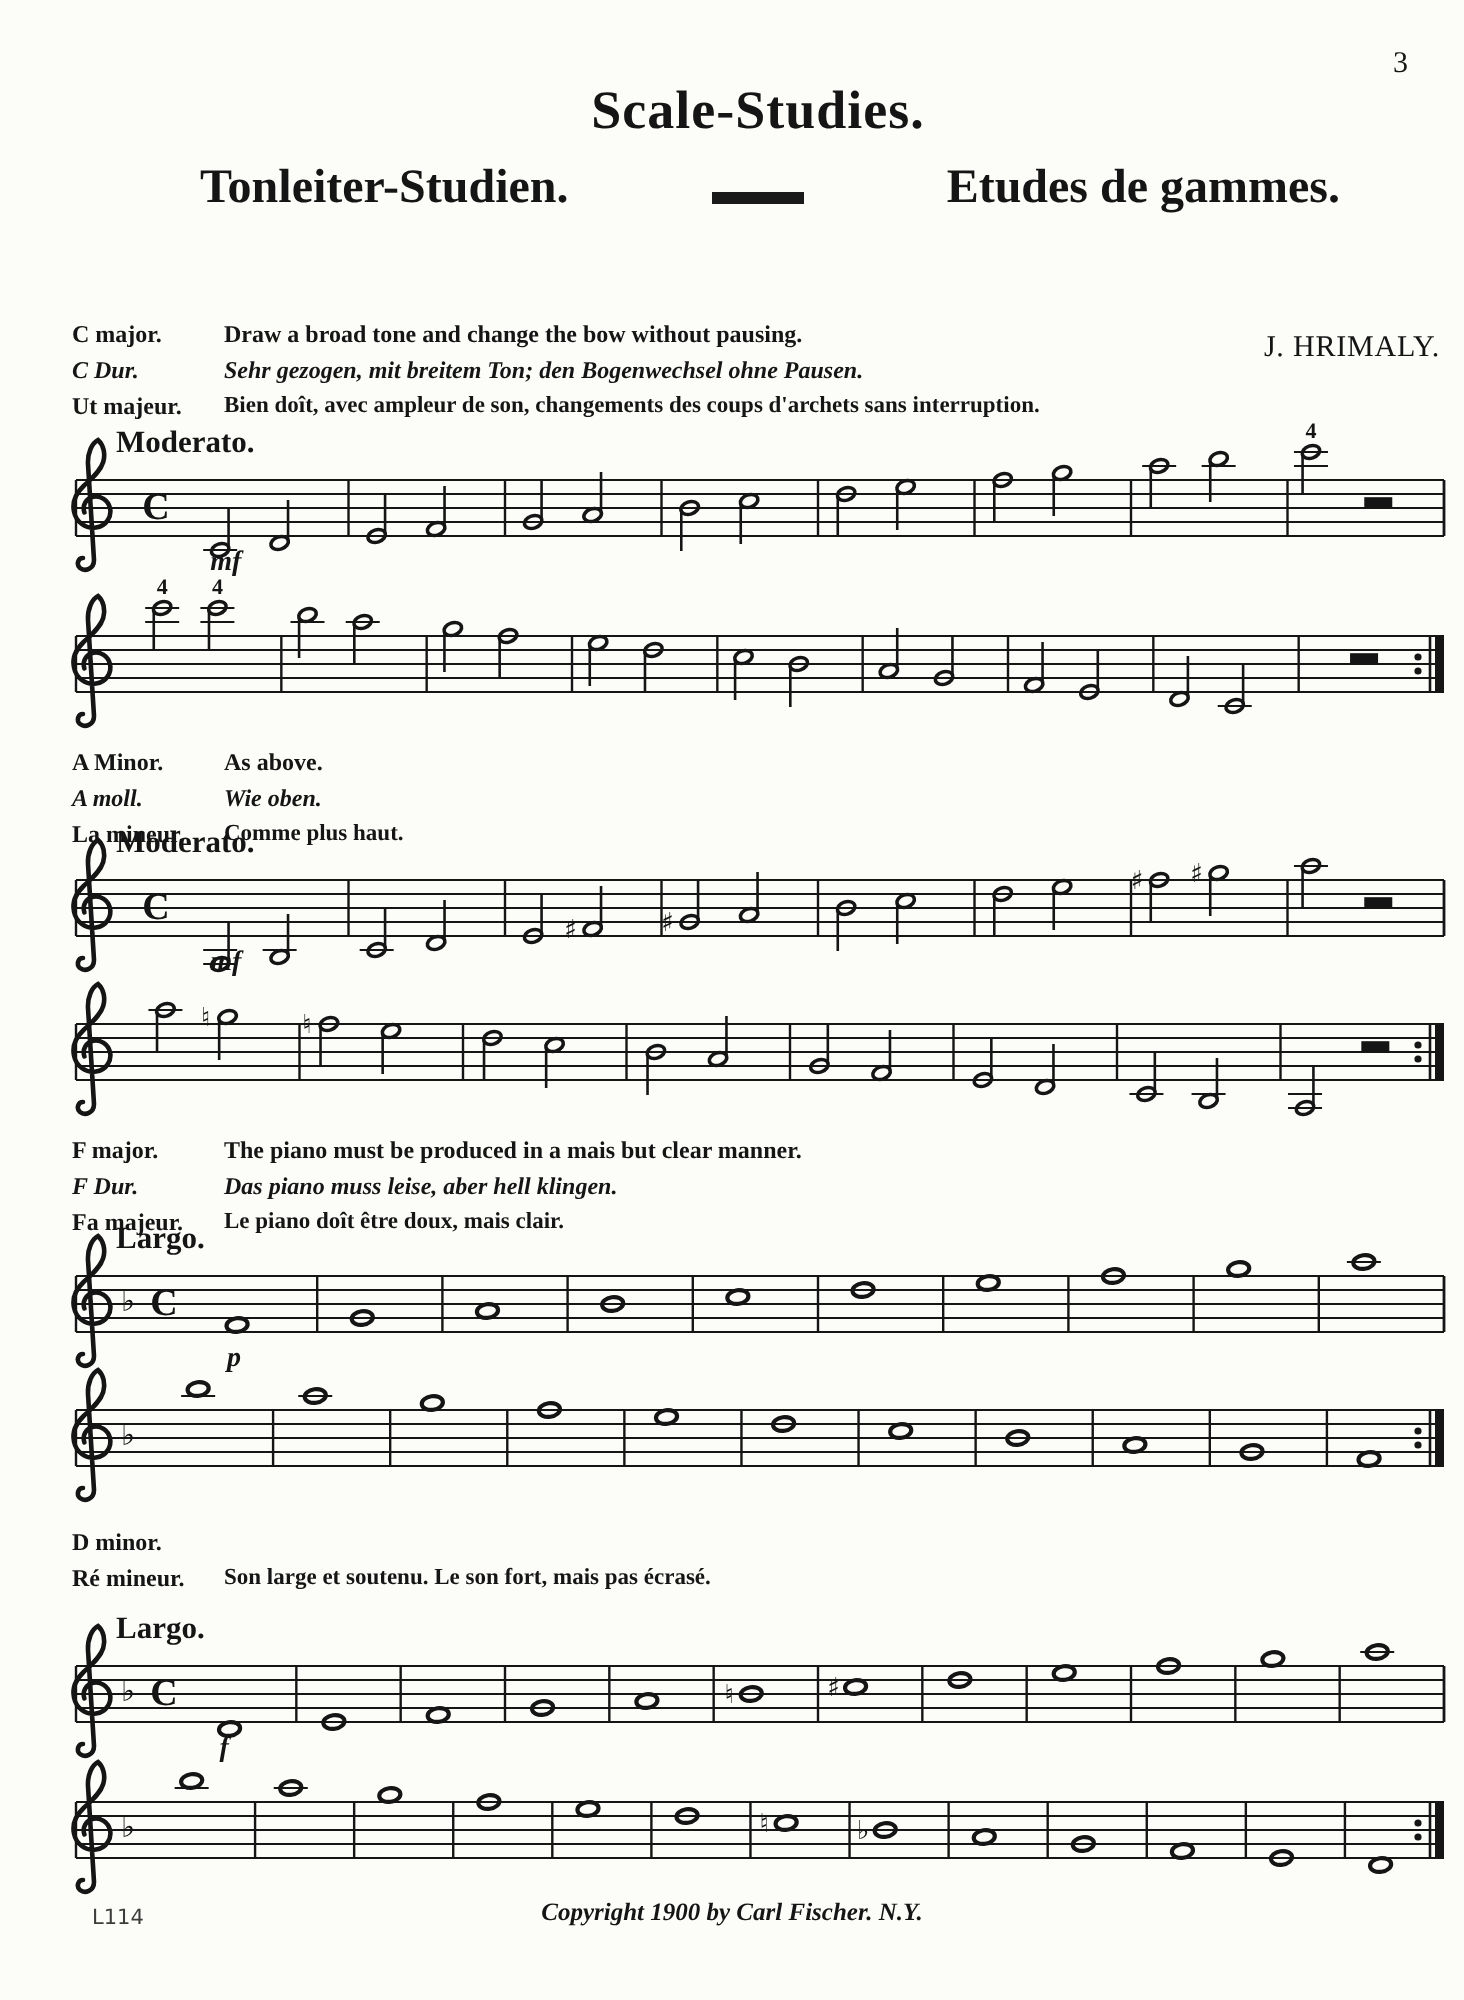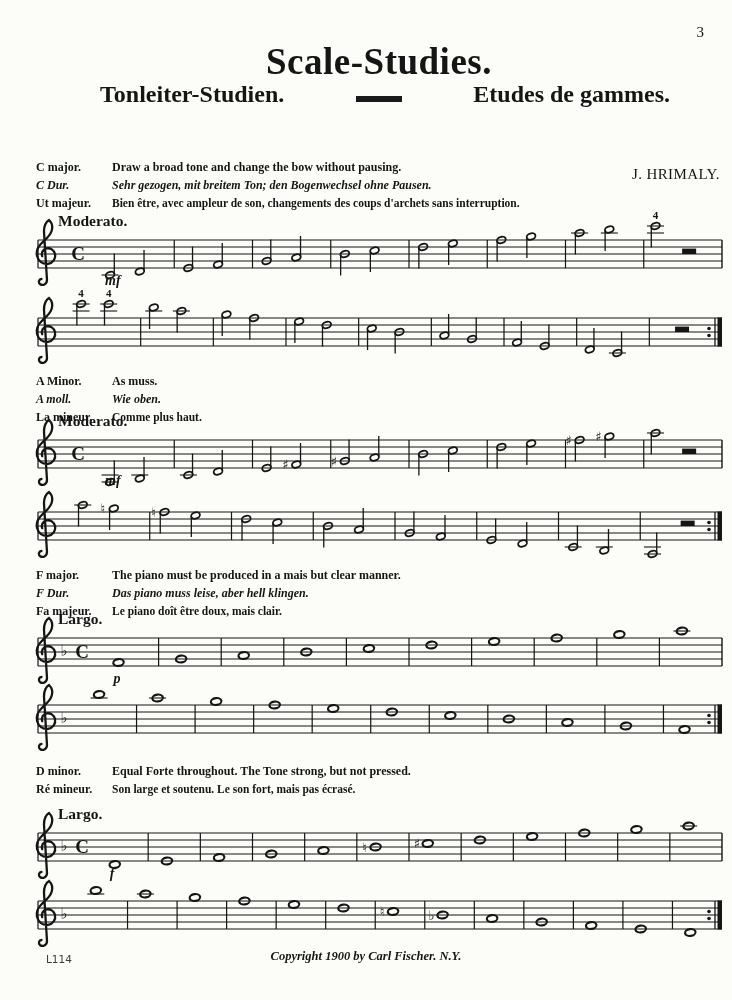--- a/index.html
+++ b/index.html
@@ -4,21 +4,21 @@
 <style>
   html,body{margin:0;padding:0;background:#9a9a9a;}
   .page{
     position:relative;width:732px;height:1000px;margin:0 auto;
     background:#fcfcf9;color:#151515;
     font-family:"Liberation Serif",serif;overflow:hidden;
   }
   .abs{position:absolute;}
   #pagenum{top:24px;right:28px;font-size:15px;}
   #title{top:40px;left:0;width:100%;text-align:center;text-indent:26px;
-         font-size:37px;font-weight:bold;letter-spacing:.5px;font-family:Liberation Serif, serif;}
+         font-size:27px;font-weight:bold;letter-spacing:.5px;font-family:Liberation Serif, serif;}
   #subtitle{top:81px;left:100px;width:570px;display:flex;
             justify-content:space-between;align-items:center;
             font-size:24px;font-weight:bold;}
   .dash{width:46px;height:6px;background:#1a1a1a;margin-top:8px;}
   #composer{top:166px;right:12px;font-size:15px;letter-spacing:.4px;}
   .labels{left:36px;}
   .lrow{display:flex;line-height:18px;font-size:12px;white-space:nowrap;font-weight:bold;}
   .lkey{width:76px;flex:none;}
   .style-english{font-weight:bold;}
   .style-german{font-weight:bold;font-style:italic;}
@@ -51,21 +51,21 @@
       <div class="lrow style-english">
         <span class="lkey">C major.</span>
         <span>Draw a broad tone and change the bow without pausing.</span>
       </div>
       <div class="lrow style-german">
         <span class="lkey">C Dur.</span>
         <span>Sehr gezogen, mit breitem Ton; den Bogenwechsel ohne Pausen.</span>
       </div>
       <div class="lrow style-french">
         <span class="lkey">Ut majeur.</span>
-        <span>Bien être, avec ampleur de son, changements des coups d'archets sans interruption.</span>
+        <span>Bien doît, avec ampleur de son, changements des coups d'archets sans interruption.</span>
       </div>
     </div>
     <svg viewBox="0 0 702 92" class="staff-svg" style="top: 206px;">
       <line x1="8" x2="692" y1="34" y2="34" stroke="#151515" stroke-width="1.1"></line>
       <line x1="8" x2="692" y1="41" y2="41" stroke="#151515" stroke-width="1.1"></line>
       <line x1="8" x2="692" y1="48" y2="48" stroke="#151515" stroke-width="1.1"></line>
       <line x1="8" x2="692" y1="55" y2="55" stroke="#151515" stroke-width="1.1"></line>
       <line x1="8" x2="692" y1="62" y2="62" stroke="#151515" stroke-width="1.1"></line>
       <line x1="8" x2="8" y1="34" y2="62" stroke="#151515" stroke-width="1.2"></line>
       <path d="M 17,74 C 17,78.5 12.5,80 10,78 C 8,76.3 9,73 11.5,73 M 17,74 L 14,26 C 13.7,20.5 16,15.5 19,14 C 21.8,16.5 22.8,21 21.6,25 C 20.2,29.8 15.5,33.5 11.8,37 C 8,40.6 6,45 7,49.8 C 8.1,55.2 13,58.6 18,57.8 C 23,57 26,52.5 25,48 C 24,44 20.3,41.6 16.6,42.4 C 13,43.2 11,46.8 12.2,50.2" fill="none" stroke="#151515" stroke-width="2.3" stroke-linecap="round"></path>
@@ -241,21 +241,21 @@
       <g>
         <circle cx="679" cy="44.5" r="1.8" fill="#151515"></circle>
         <circle cx="679" cy="51.5" r="1.8" fill="#151515"></circle>
         <line x1="685" x2="685" y1="34" y2="62" stroke="#151515" stroke-width="1.3"></line>
         <rect x="687.5" y="33.5" width="4.5" height="29" fill="#151515"></rect>
       </g>
     </svg>
     <div class="abs labels" style="top: 372px;">
       <div class="lrow style-english">
         <span class="lkey">A Minor.</span>
-        <span>As muss.</span>
+        <span>As above.</span>
       </div>
       <div class="lrow style-german">
         <span class="lkey">A moll.</span>
         <span>Wie oben.</span>
       </div>
       <div class="lrow style-french">
         <span class="lkey">La mineur.</span>
         <span>Comme plus haut.</span>
       </div>
     </div>
@@ -564,21 +564,20 @@
       <g>
         <circle cx="679" cy="44.5" r="1.8" fill="#151515"></circle>
         <circle cx="679" cy="51.5" r="1.8" fill="#151515"></circle>
         <line x1="685" x2="685" y1="34" y2="62" stroke="#151515" stroke-width="1.3"></line>
         <rect x="687.5" y="33.5" width="4.5" height="29" fill="#151515"></rect>
       </g>
     </svg>
     <div class="abs labels" style="top: 762px;">
       <div class="lrow style-english">
         <span class="lkey">D minor.</span>
-        <span>Equal Forte throughout. The Tone strong, but not pressed.</span>
       </div>
       <div class="lrow style-french">
         <span class="lkey">Ré mineur.</span>
         <span>Son large et soutenu. Le son fort, mais pas écrasé.</span>
       </div>
     </div>
     <svg viewBox="0 0 702 92" class="staff-svg" style="top: 799px;">
       <line x1="8" x2="692" y1="34" y2="34" stroke="#151515" stroke-width="1.1"></line>
       <line x1="8" x2="692" y1="41" y2="41" stroke="#151515" stroke-width="1.1"></line>
       <line x1="8" x2="692" y1="48" y2="48" stroke="#151515" stroke-width="1.1"></line>

